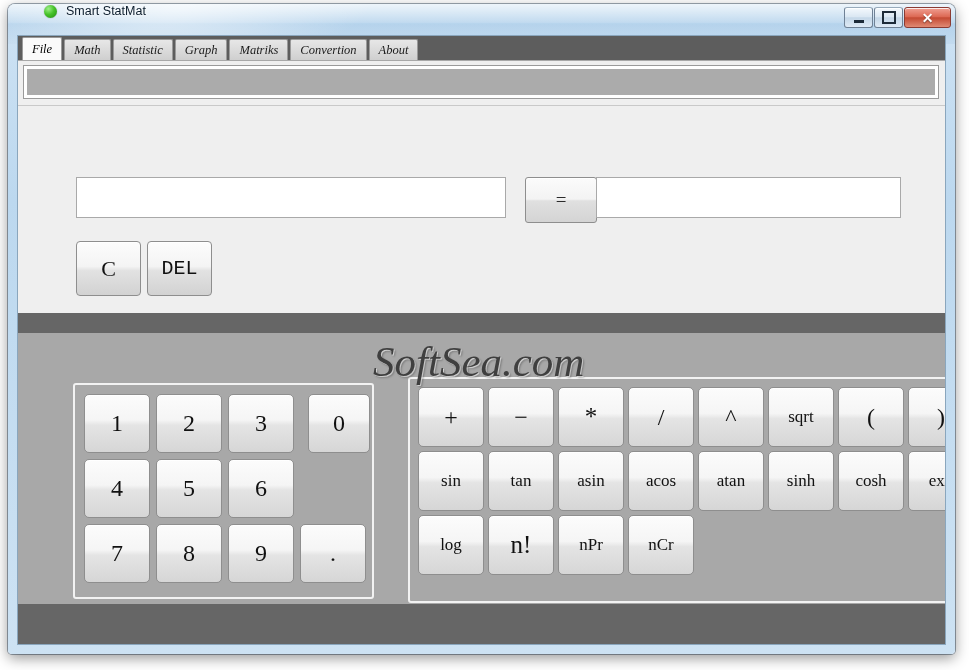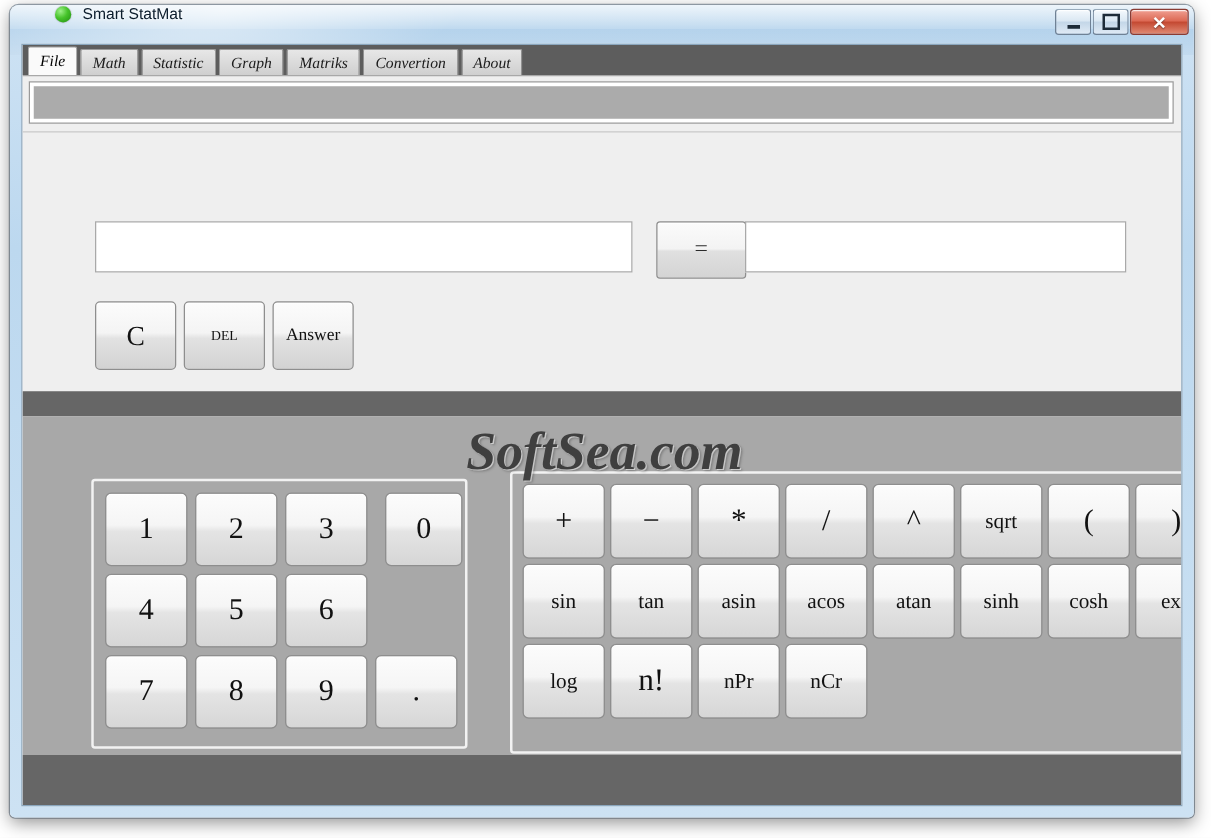--- a/index.html
+++ b/index.html
@@ -242,21 +242,21 @@
     box-shadow: inset 0 1px 0 rgba(255,255,255,0.95);
     display: flex;
     align-items: center;
     justify-content: center;
     font-family: "Liberation Serif", serif;
     color: #111;
     cursor: default;
     box-sizing: border-box;
   }
   .ctrl-btn.c-key { font-size: 22px; }
-  .ctrl-btn.del-key { font-size: 11px; }
+  .ctrl-btn.del-key { font-size: 20px; font-family: Liberation Mono, monospace; }
   .ctrl-btn.ans-key { font-size: 14px; }
 
   
   #dark-band {
     position: absolute;
     left: 0; top: 252px;
     width: 100%; height: 20px;
     background: #666666;
   }
 
@@ -268,21 +268,21 @@
     background: #a8a8a8;
     overflow: hidden;
   }
 
   
   #watermark {
     position: absolute;
     left: 355px; top: 4px;
     font-family: "Liberation Serif", serif;
     font-style: italic;
-    font-weight: bold;
+    font-weight: normal;
     font-size: 43px;
     color: #3f3f3f;
     text-shadow: 1px 1px 0 rgba(255,255,255,0.55), 2px 2px 2px rgba(0,0,0,0.25);
     white-space: nowrap;
     pointer-events: none;
     z-index: 5;
   }
 
   
   #numpad-frame {
@@ -413,21 +413,20 @@
 
         <div id="expr-row">
           <input id="expr-input" class="txtbox" type="text" placeholder="" style="">
           <div id="equals-btn">=</div>
           <input id="result-input" class="txtbox" type="text" placeholder="" style="">
         </div>
 
         <div id="ctrl-row">
             <div class="ctrl-btn c-key">C</div>
             <div class="ctrl-btn del-key">DEL</div>
-            <div class="ctrl-btn ans-key">Answer</div>
           </div>
 
         <div id="dark-band"></div>
 
         <div id="keypad-stage">
 
           <div id="watermark">SoftSea.com</div>
 
           <div id="numpad-frame">
             <div id="numpad-grid">

